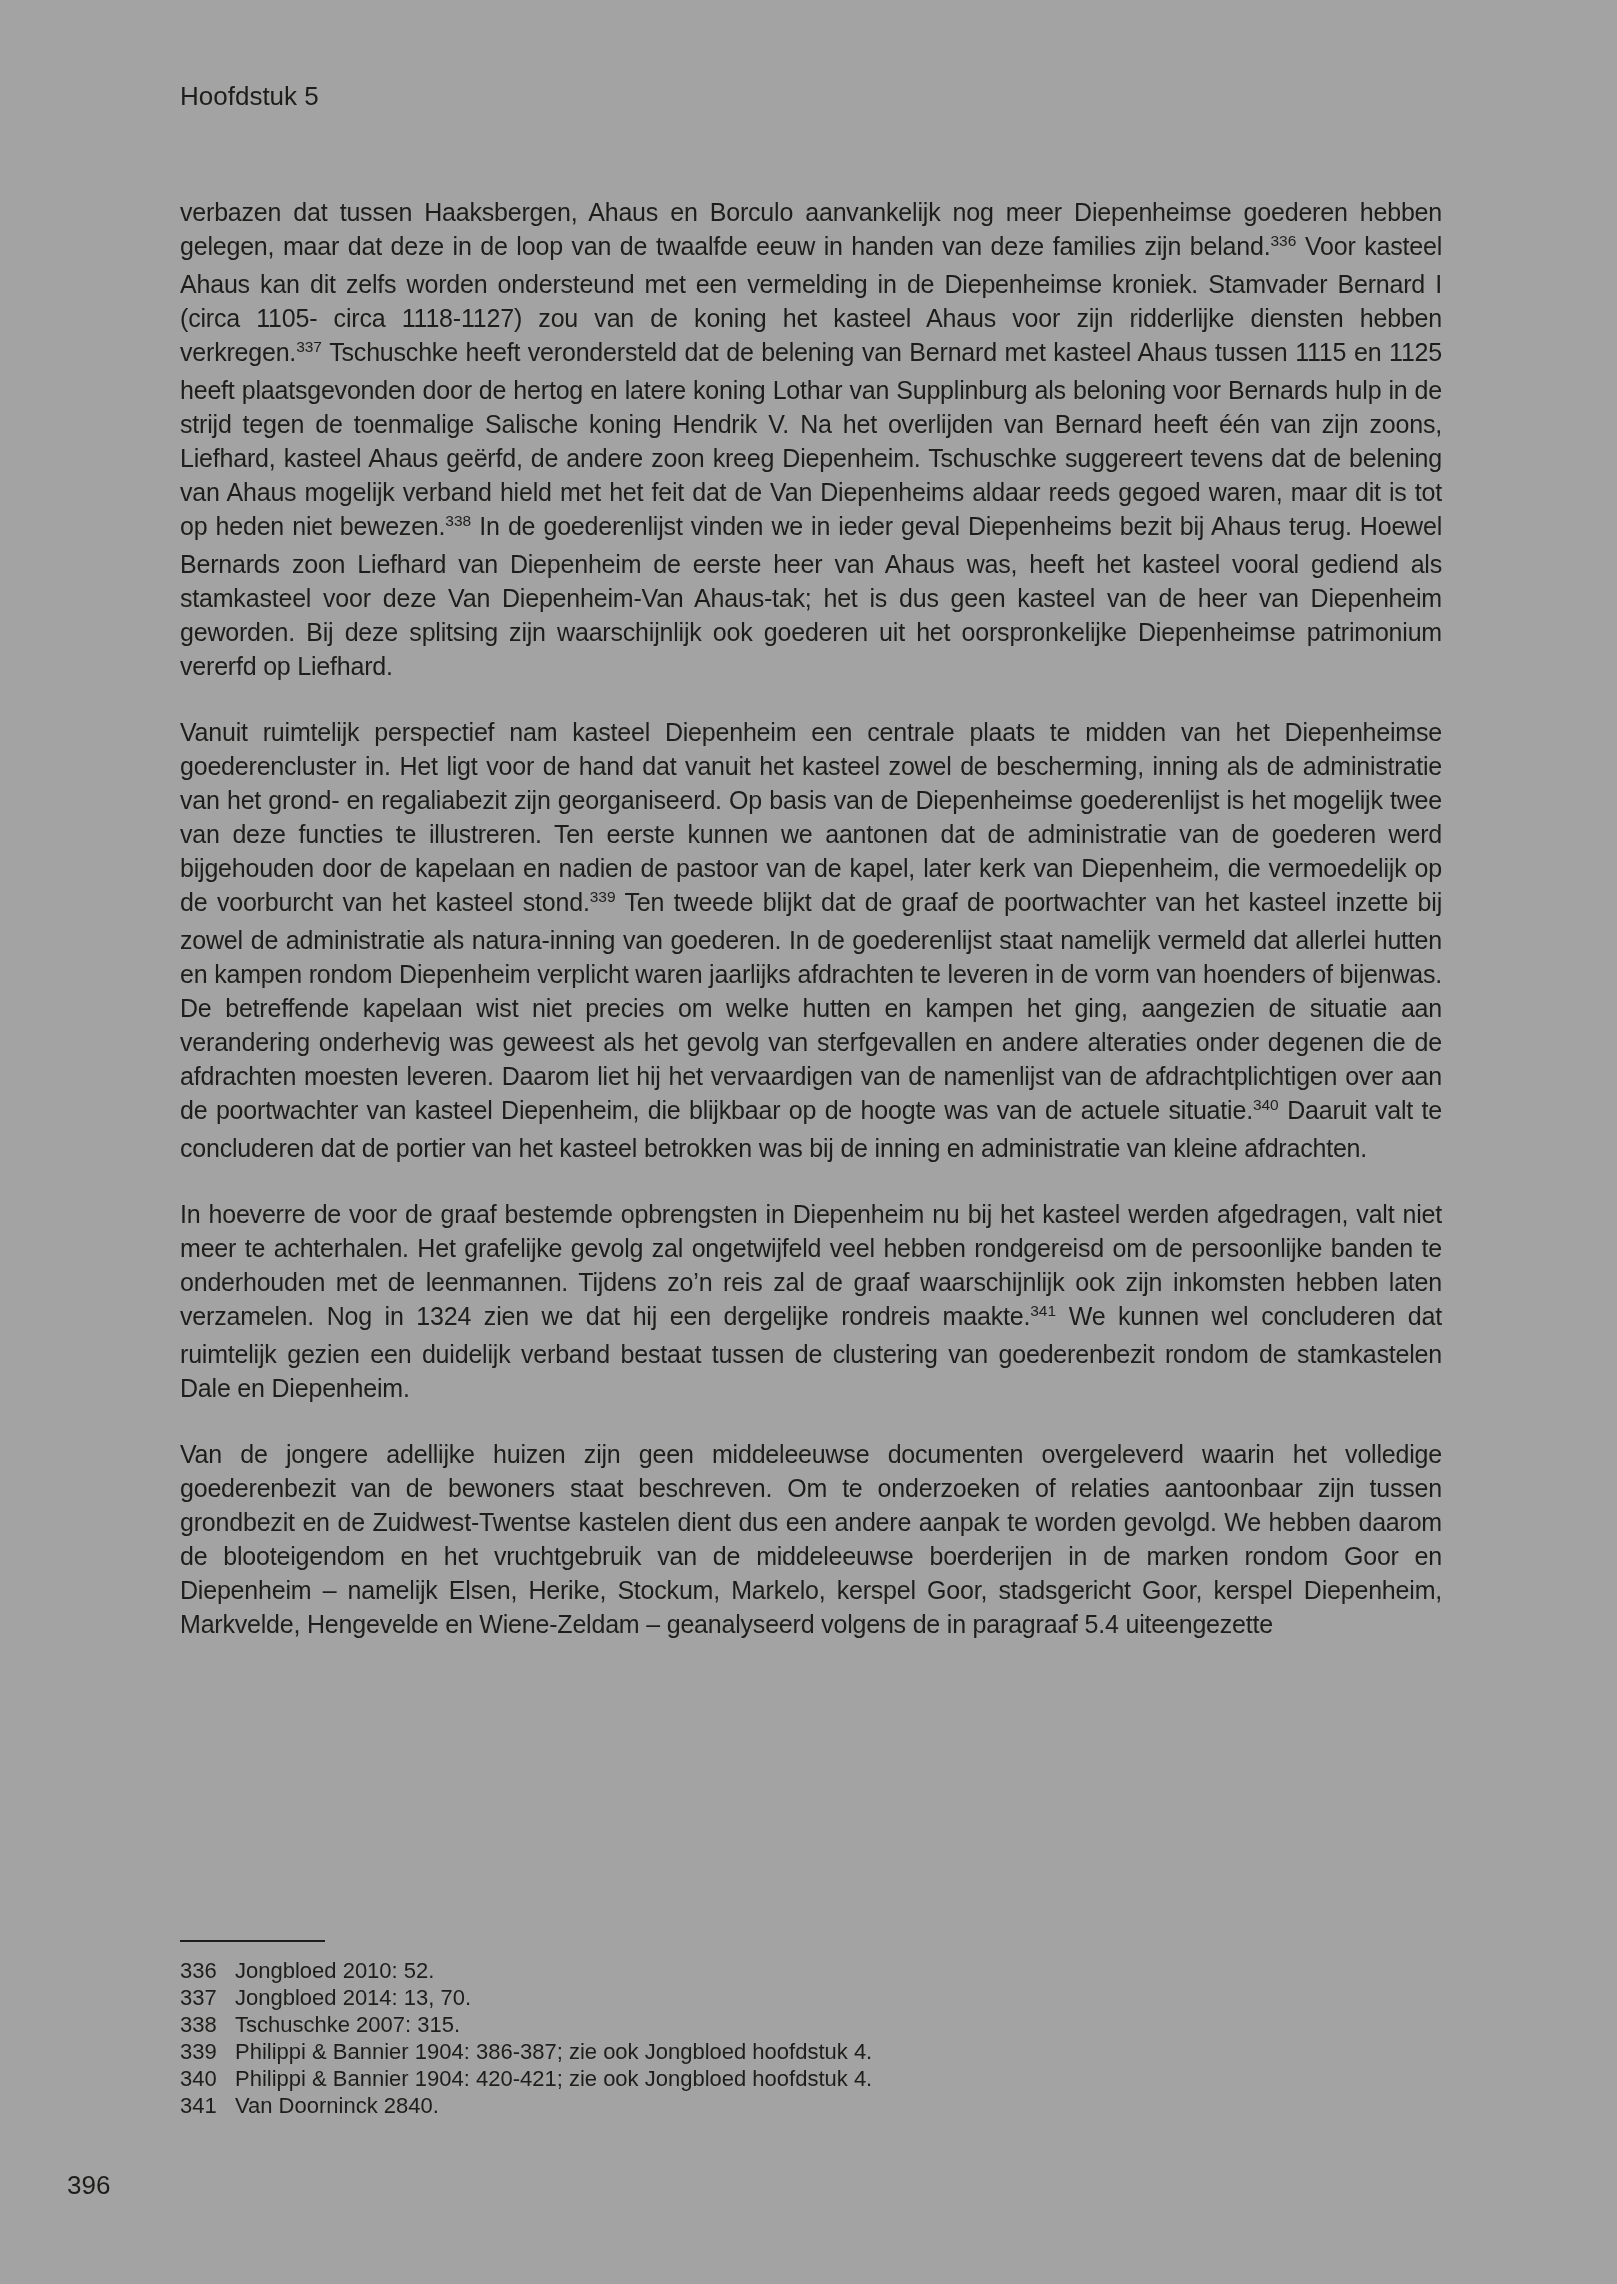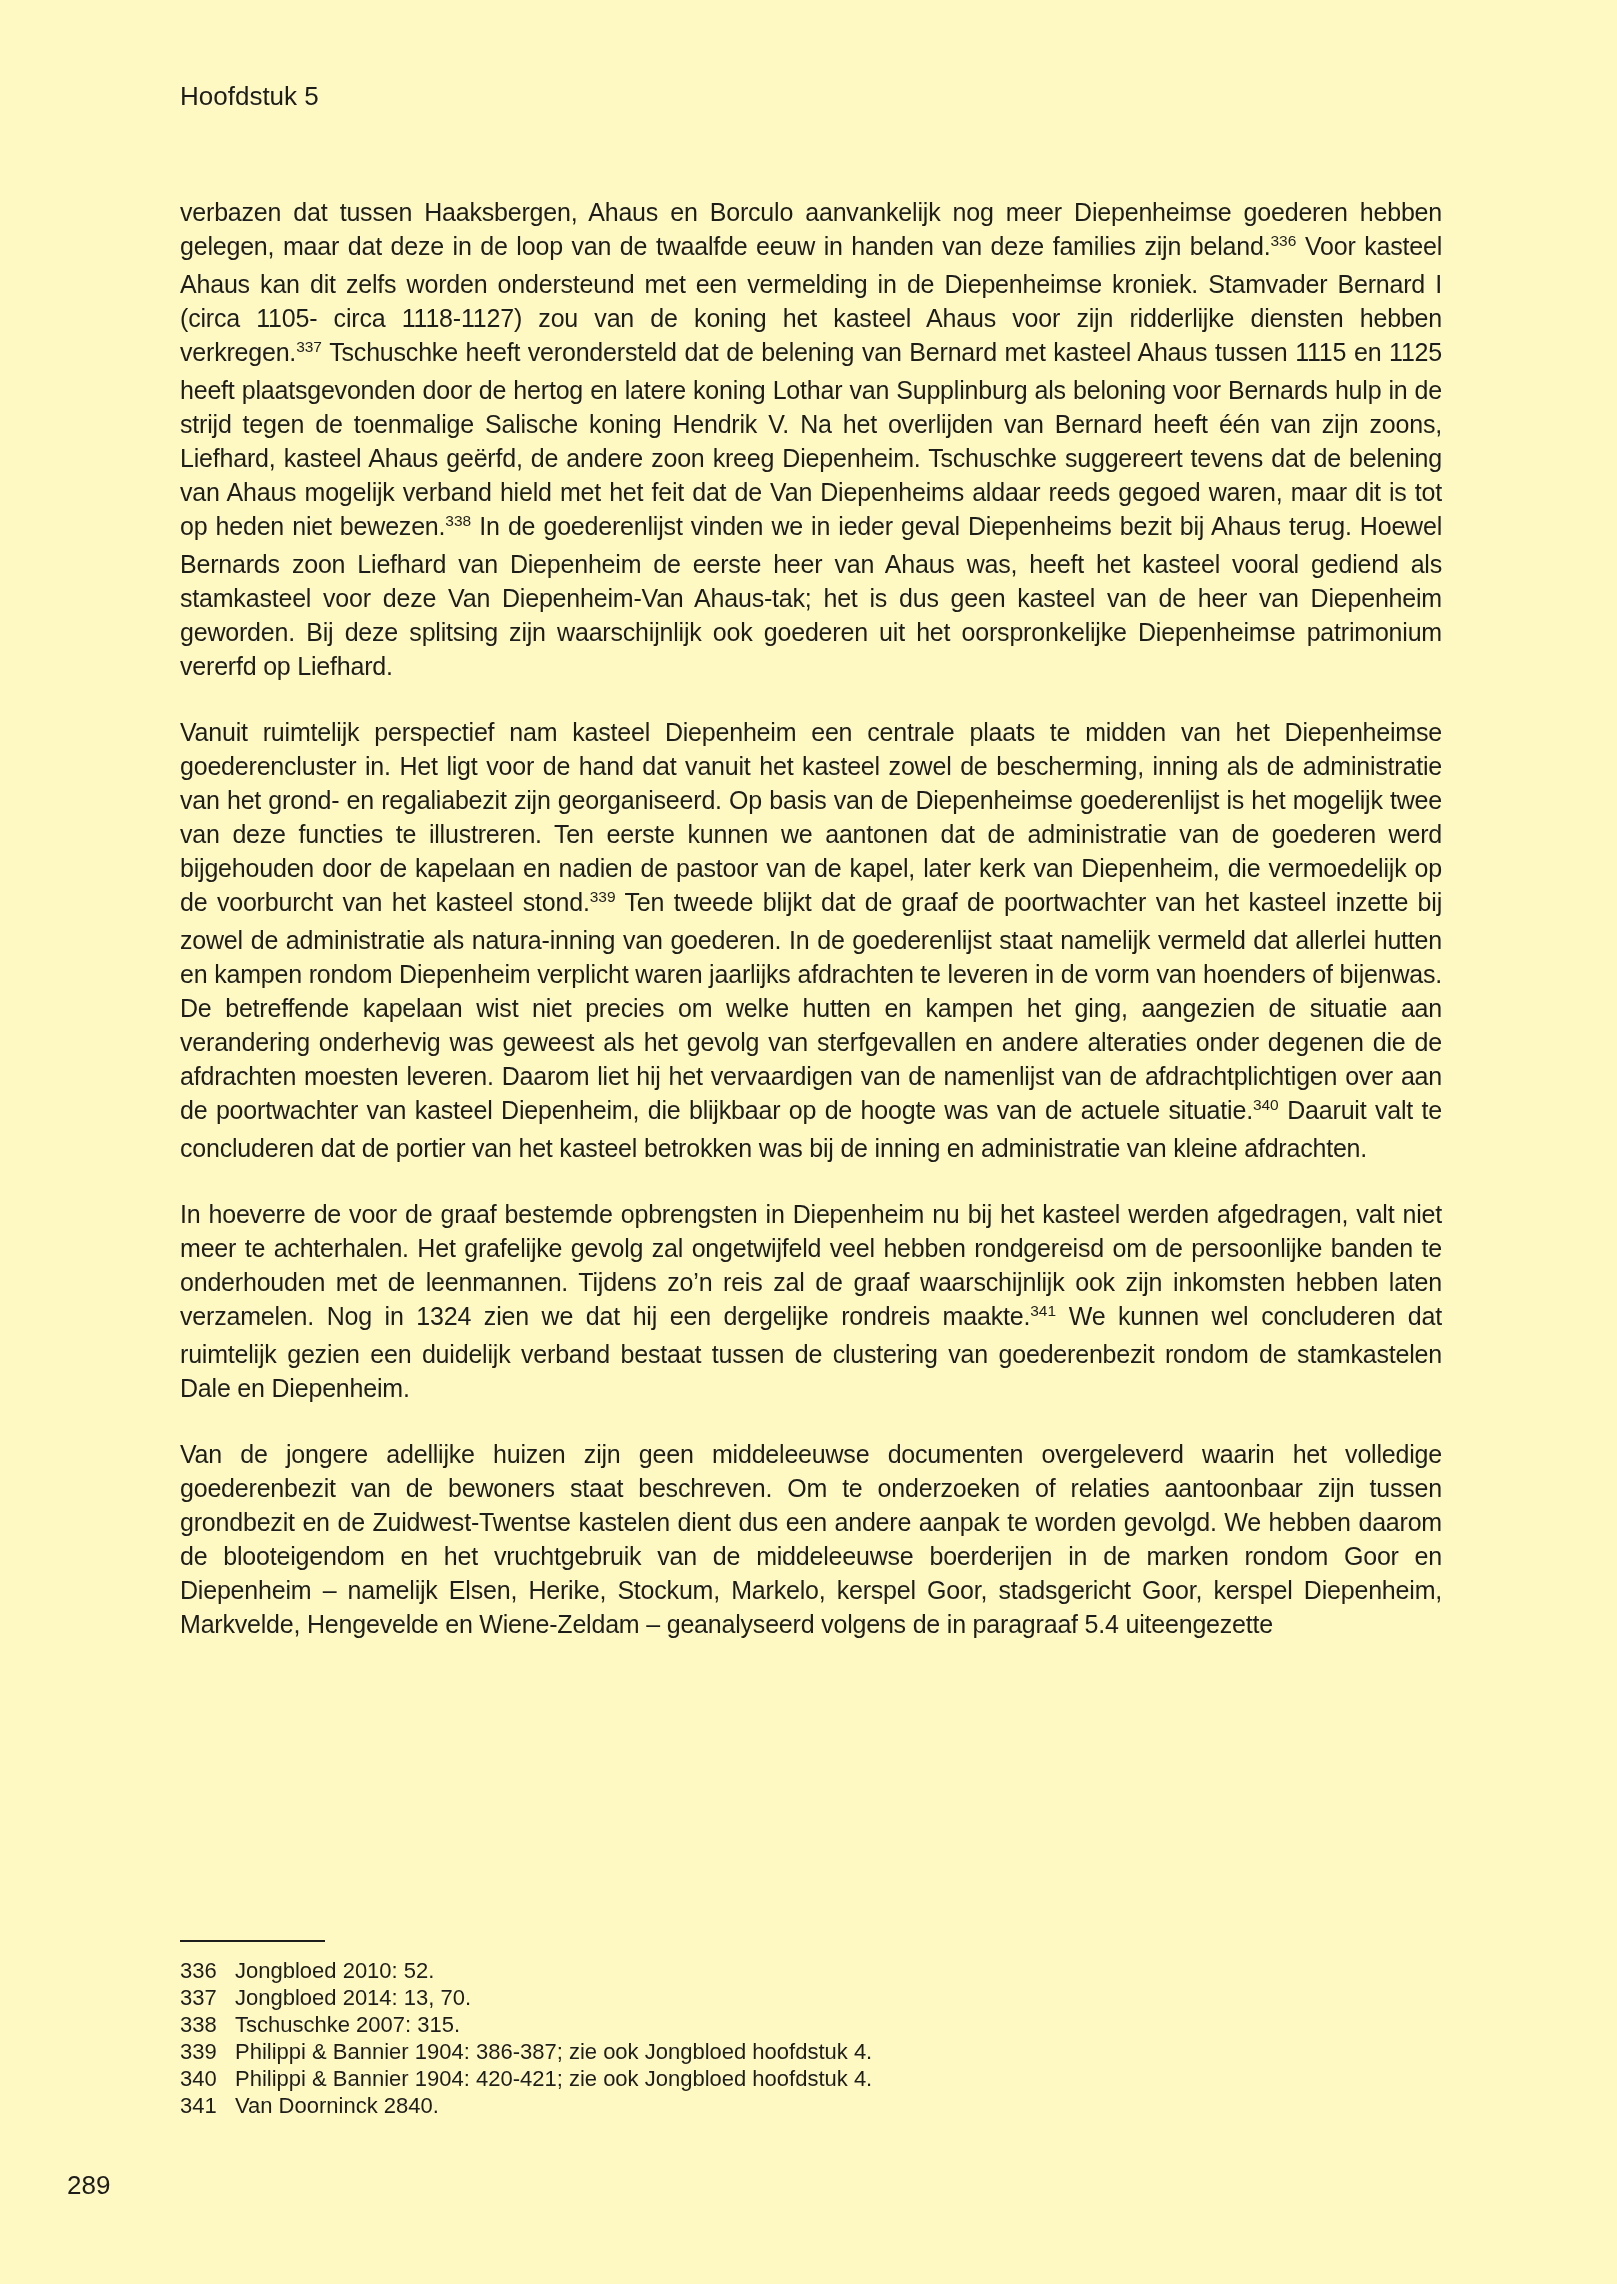--- a/index.html
+++ b/index.html
@@ -4,21 +4,21 @@
 <style>
   html, body {
     margin: 0;
     padding: 0;
     background: #ffffff;
   }
   .page {
     position: relative;
     width: 1618px;
     height: 2284px;
-    background: #fef9c3;
+    background: #a3a3a3;
     color: #1d1d1b;
     font-family: "Liberation Sans", sans-serif;
     overflow: hidden;
   }
   .running-header {
     position: absolute;
     left: 180px;
     top: 81px;
     font-size: 26px;
     line-height: 30px;
@@ -123,16 +123,16 @@
           <span class="fn-num">340</span>
           <span class="fn-text">Philippi &amp; Bannier 1904: 420-421; zie ook Jongbloed hoofdstuk 4.</span>
         </div>
         <div class="footnote">
           <span class="fn-num">341</span>
           <span class="fn-text">Van Doorninck 2840.</span>
         </div>
       </div>
   </div>
 
-  <div class="page-number">289</div>
+  <div class="page-number">396</div>
 
 </div>
 
 
 </body></html>

